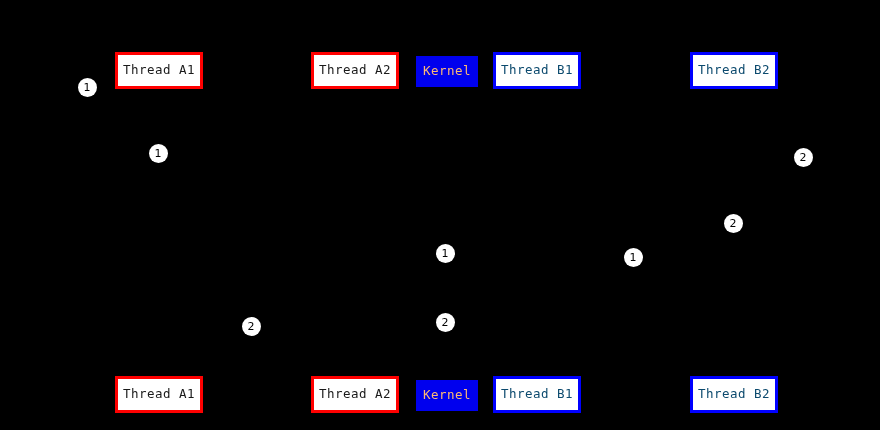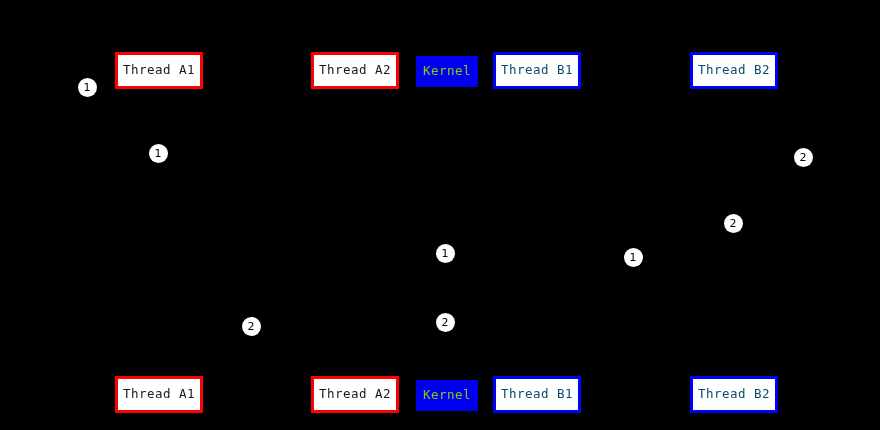--- a/index.html
+++ b/index.html
@@ -37,21 +37,21 @@
     color: #1a1a1a;
   }
   .participant.blue {
     border: 3px solid #0000ff;
     background: #ffffff;
     color: #0c4a6e;
   }
   .participant.kernel {
     border: 0;
     background: #0000ee;
-    color: #84cc16;
+    color: #fdba74;
   }
 
   
   .lifeline {
     position: absolute;
     width: 1px;
     background: #000000;
   }
   .lifeline-stub {
     position: absolute;

